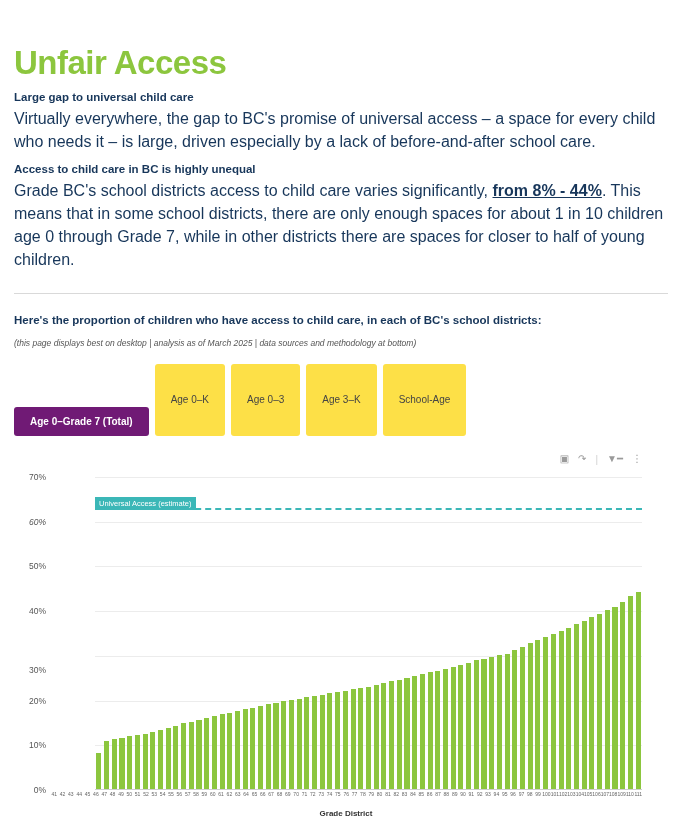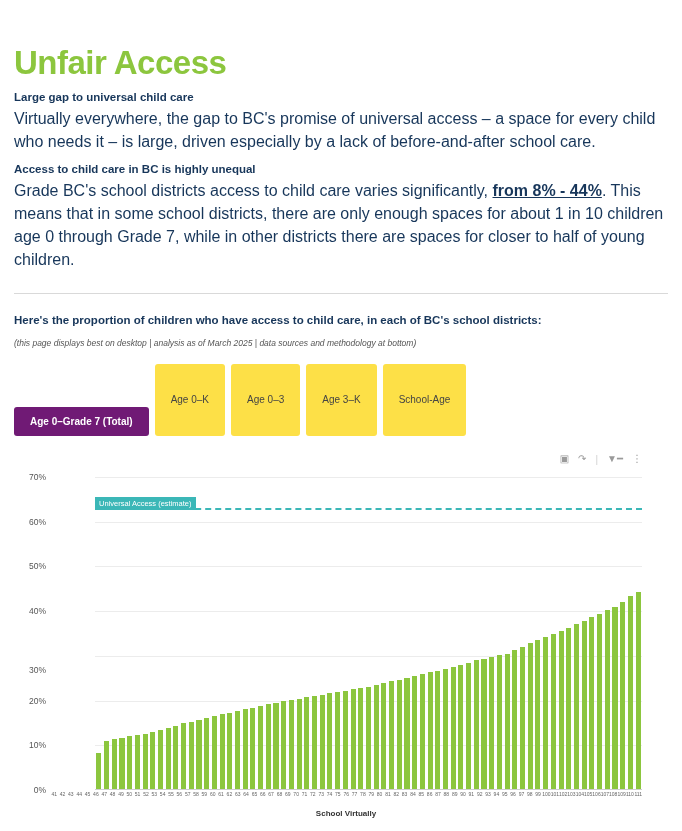--- a/index.html
+++ b/index.html
@@ -253,21 +253,21 @@
     </div>
 
     <div class="plot">
       <div class="yaxis" id="yaxis">
           <div class="ytick" style="top: 322px;">0%</div>
           <div class="ytick" style="top: 277.278px; text-align: center;">10%</div>
           <div class="ytick" style="top: 232.556px;">20%</div>
           <div class="ytick" style="top: 202px;">30%</div>
           <div class="ytick" style="top: 143.111px;">40%</div>
           <div class="ytick" style="top: 98.3889px;">50%</div>
-          <div class="ytick" style="top: 53.6667px;">60%</div>
+          <div class="ytick" style="top: 53.6667px; font-style: italic;">60%</div>
           <div class="ytick" style="top: 8.94444px;">70%</div>
         </div>
       <div class="gridarea" id="gridarea">
           <div class="gridline" style="top: 8.94444px;"></div>
           <div class="gridline" style="top: 53.6667px;"></div>
           <div class="gridline" style="top: 98.3889px;"></div>
           <div class="gridline" style="top: 143.111px;"></div>
           <div class="gridline" style="top: 187.833px;"></div>
           <div class="gridline" style="top: 232.556px;"></div>
           <div class="gridline" style="top: 277.278px;"></div>
@@ -557,18 +557,18 @@
           <div class="xtick">103</div>
           <div class="xtick">104</div>
           <div class="xtick">105</div>
           <div class="xtick">106</div>
           <div class="xtick">107</div>
           <div class="xtick">108</div>
           <div class="xtick">109</div>
           <div class="xtick">110</div>
           <div class="xtick">111</div>
         </div>
-      <div class="xaxis-title">School Virtually</div>
+      <div class="xaxis-title">Grade District</div>
     </div>
 
   </div>
 
 </div>
 
 </body></html>

